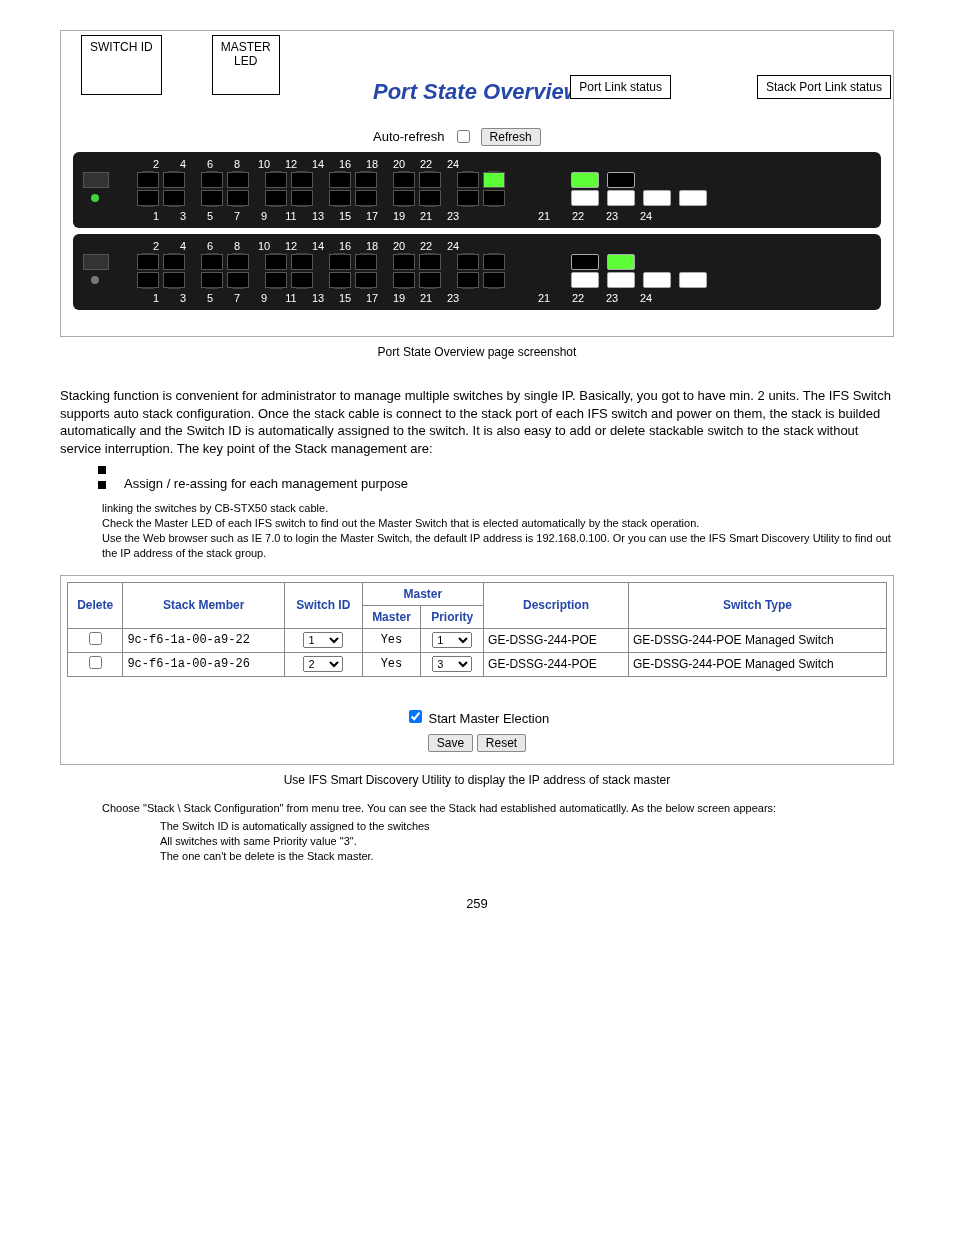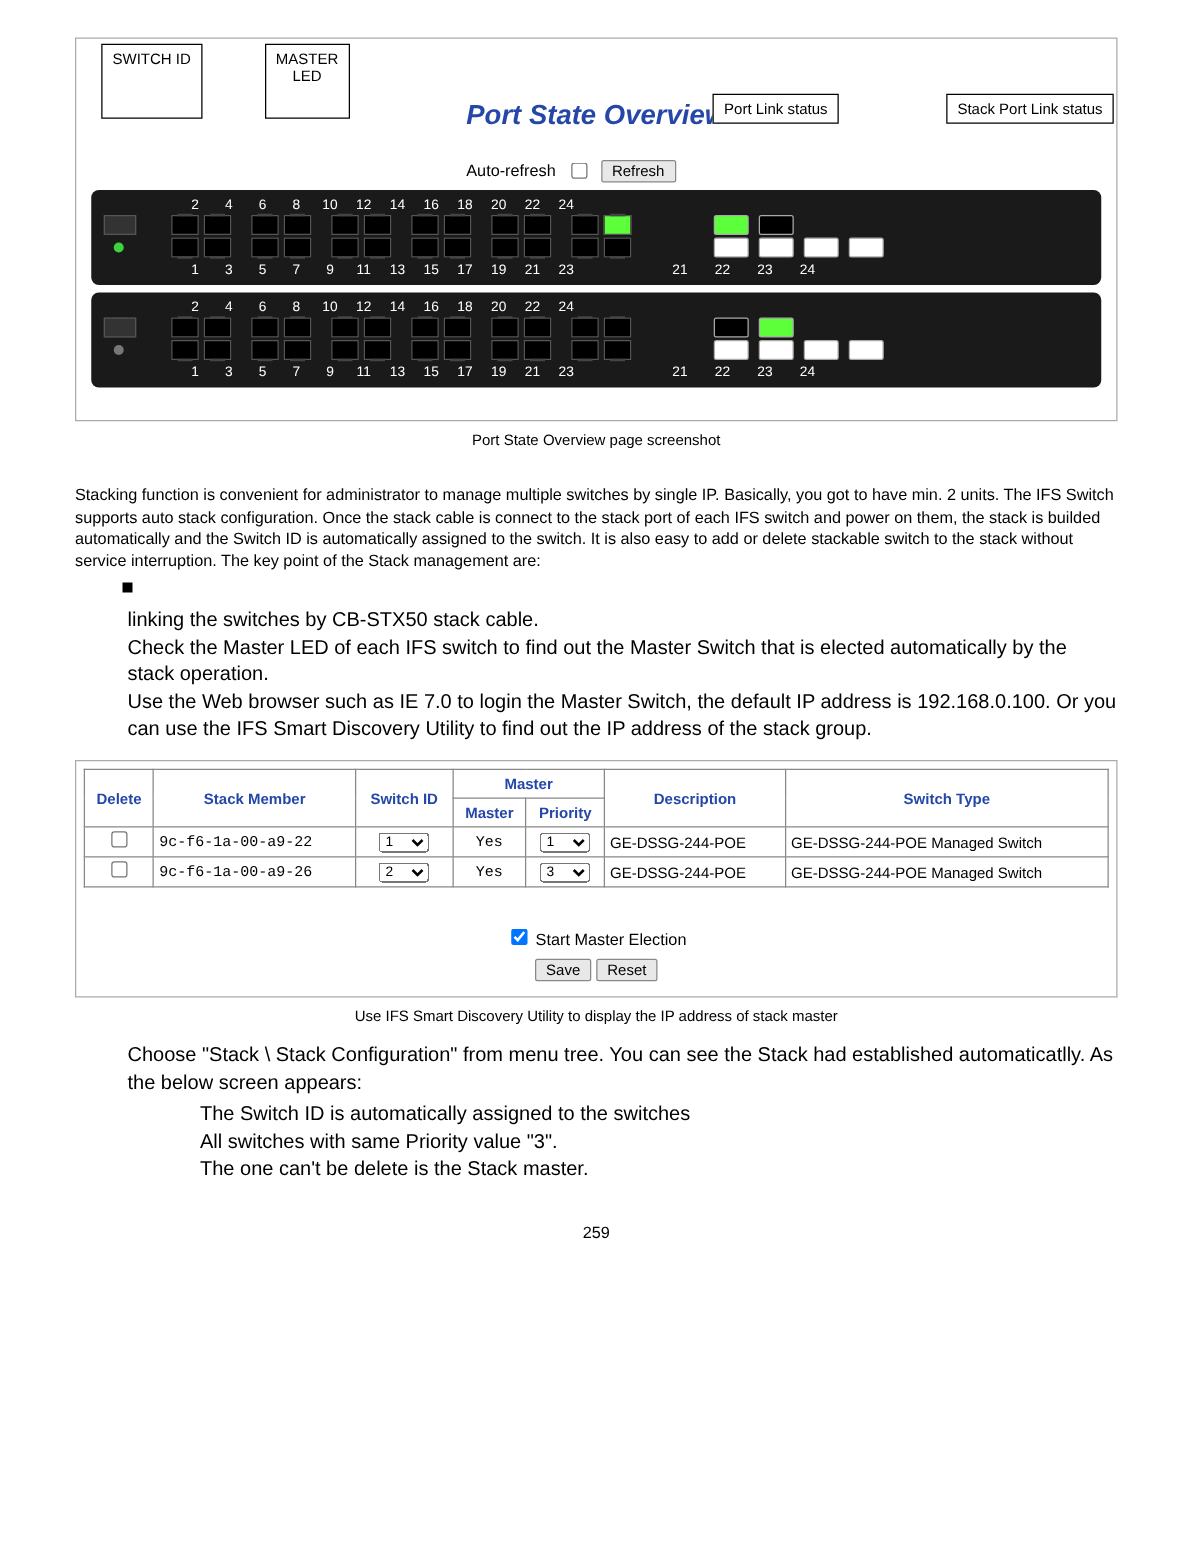--- a/index.html
+++ b/index.html
@@ -29,21 +29,21 @@
 .stackports{display:flex;gap:8px;margin-left:60px}
 .stackport{width:26px;height:14px;background:#000;border:1px solid #aaa;border-radius:2px}
 .stackport.green{background:#5cff3a}
 .stackport.white{background:#fff}
 .stacknums{display:flex;gap:10px;margin-left:560px;margin-top:2px}
 .stacknums span{width:24px;text-align:center}
 .caption{text-align:center;font-size:12px;margin:8px 0 28px 0}
 .para{font-size:13px;line-height:1.35;margin:2px 0}
 .bullets{margin:4px 0 10px 38px}
 .blk{display:inline-block;width:8px;height:8px;background:#000;margin-right:18px;vertical-align:middle}
-.step{margin-left:42px;font-size:16px;line-height:1.35}
+.step{margin-left:42px;font-size:11px;line-height:1.35}
 .sc-box{border:1px solid #aaa;margin-top:14px;padding:6px}
 .sc-title{color:#c23b1f;font-weight:bold;font-size:19px;font-style:italic;text-align:center;margin:4px 0 10px 0}
 table.sc{border-collapse:collapse;width:100%;font-size:12px}
 .sc th{border:1px solid #888;padding:4px;color:#2547a8;font-weight:bold;background:#fff}
 .sc td{border:1px solid #888;padding:3px 4px;text-align:center;font-family:"Courier New",monospace}
 .sc td.l{text-align:left}
 .sc select{font-size:11px;width:40px}
 .sc input[type=checkbox]{margin:0}
 .sme-row{text-align:center;margin:30px 0 8px 0;font-size:13px}
 .btnrow{text-align:center;margin-bottom:6px}
@@ -262,20 +262,21 @@
         </div>
     </div>
   </div>
 </div>
 
 <div class="caption">Port State Overview page screenshot</div>
 
 <div class="para">Stacking function is convenient for administrator to manage multiple switches by single IP. Basically, you got to have min. 2 units. The IFS Switch supports auto stack configuration. Once the stack cable is connect to the stack port of each IFS switch and power on them, the stack is builded automatically and the Switch ID is automatically assigned to the switch. It is also easy to add or delete stackable switch to the stack without service interruption. The key point of the Stack management are:</div>
 <div class="bullets">
   <div><span class="blk"></span></div>
+  <div><span class="blk"></span><span>Assign / re-assing                       for each management purpose</span></div>
 </div>
 
 <div class="step">linking the switches by CB-STX50 stack cable.</div>
 <div class="step">Check the Master LED of each IFS switch to find out the Master Switch that is elected automatically by the stack operation.</div>
 <div class="step">Use the Web browser such as IE 7.0 to login the Master Switch, the default IP address is 192.168.0.100. Or you can use the IFS Smart Discovery Utility to find out the IP address of the stack group.</div>
 
 <div class="sc-box">
   <table class="sc">
     <thead>
       <tr>

